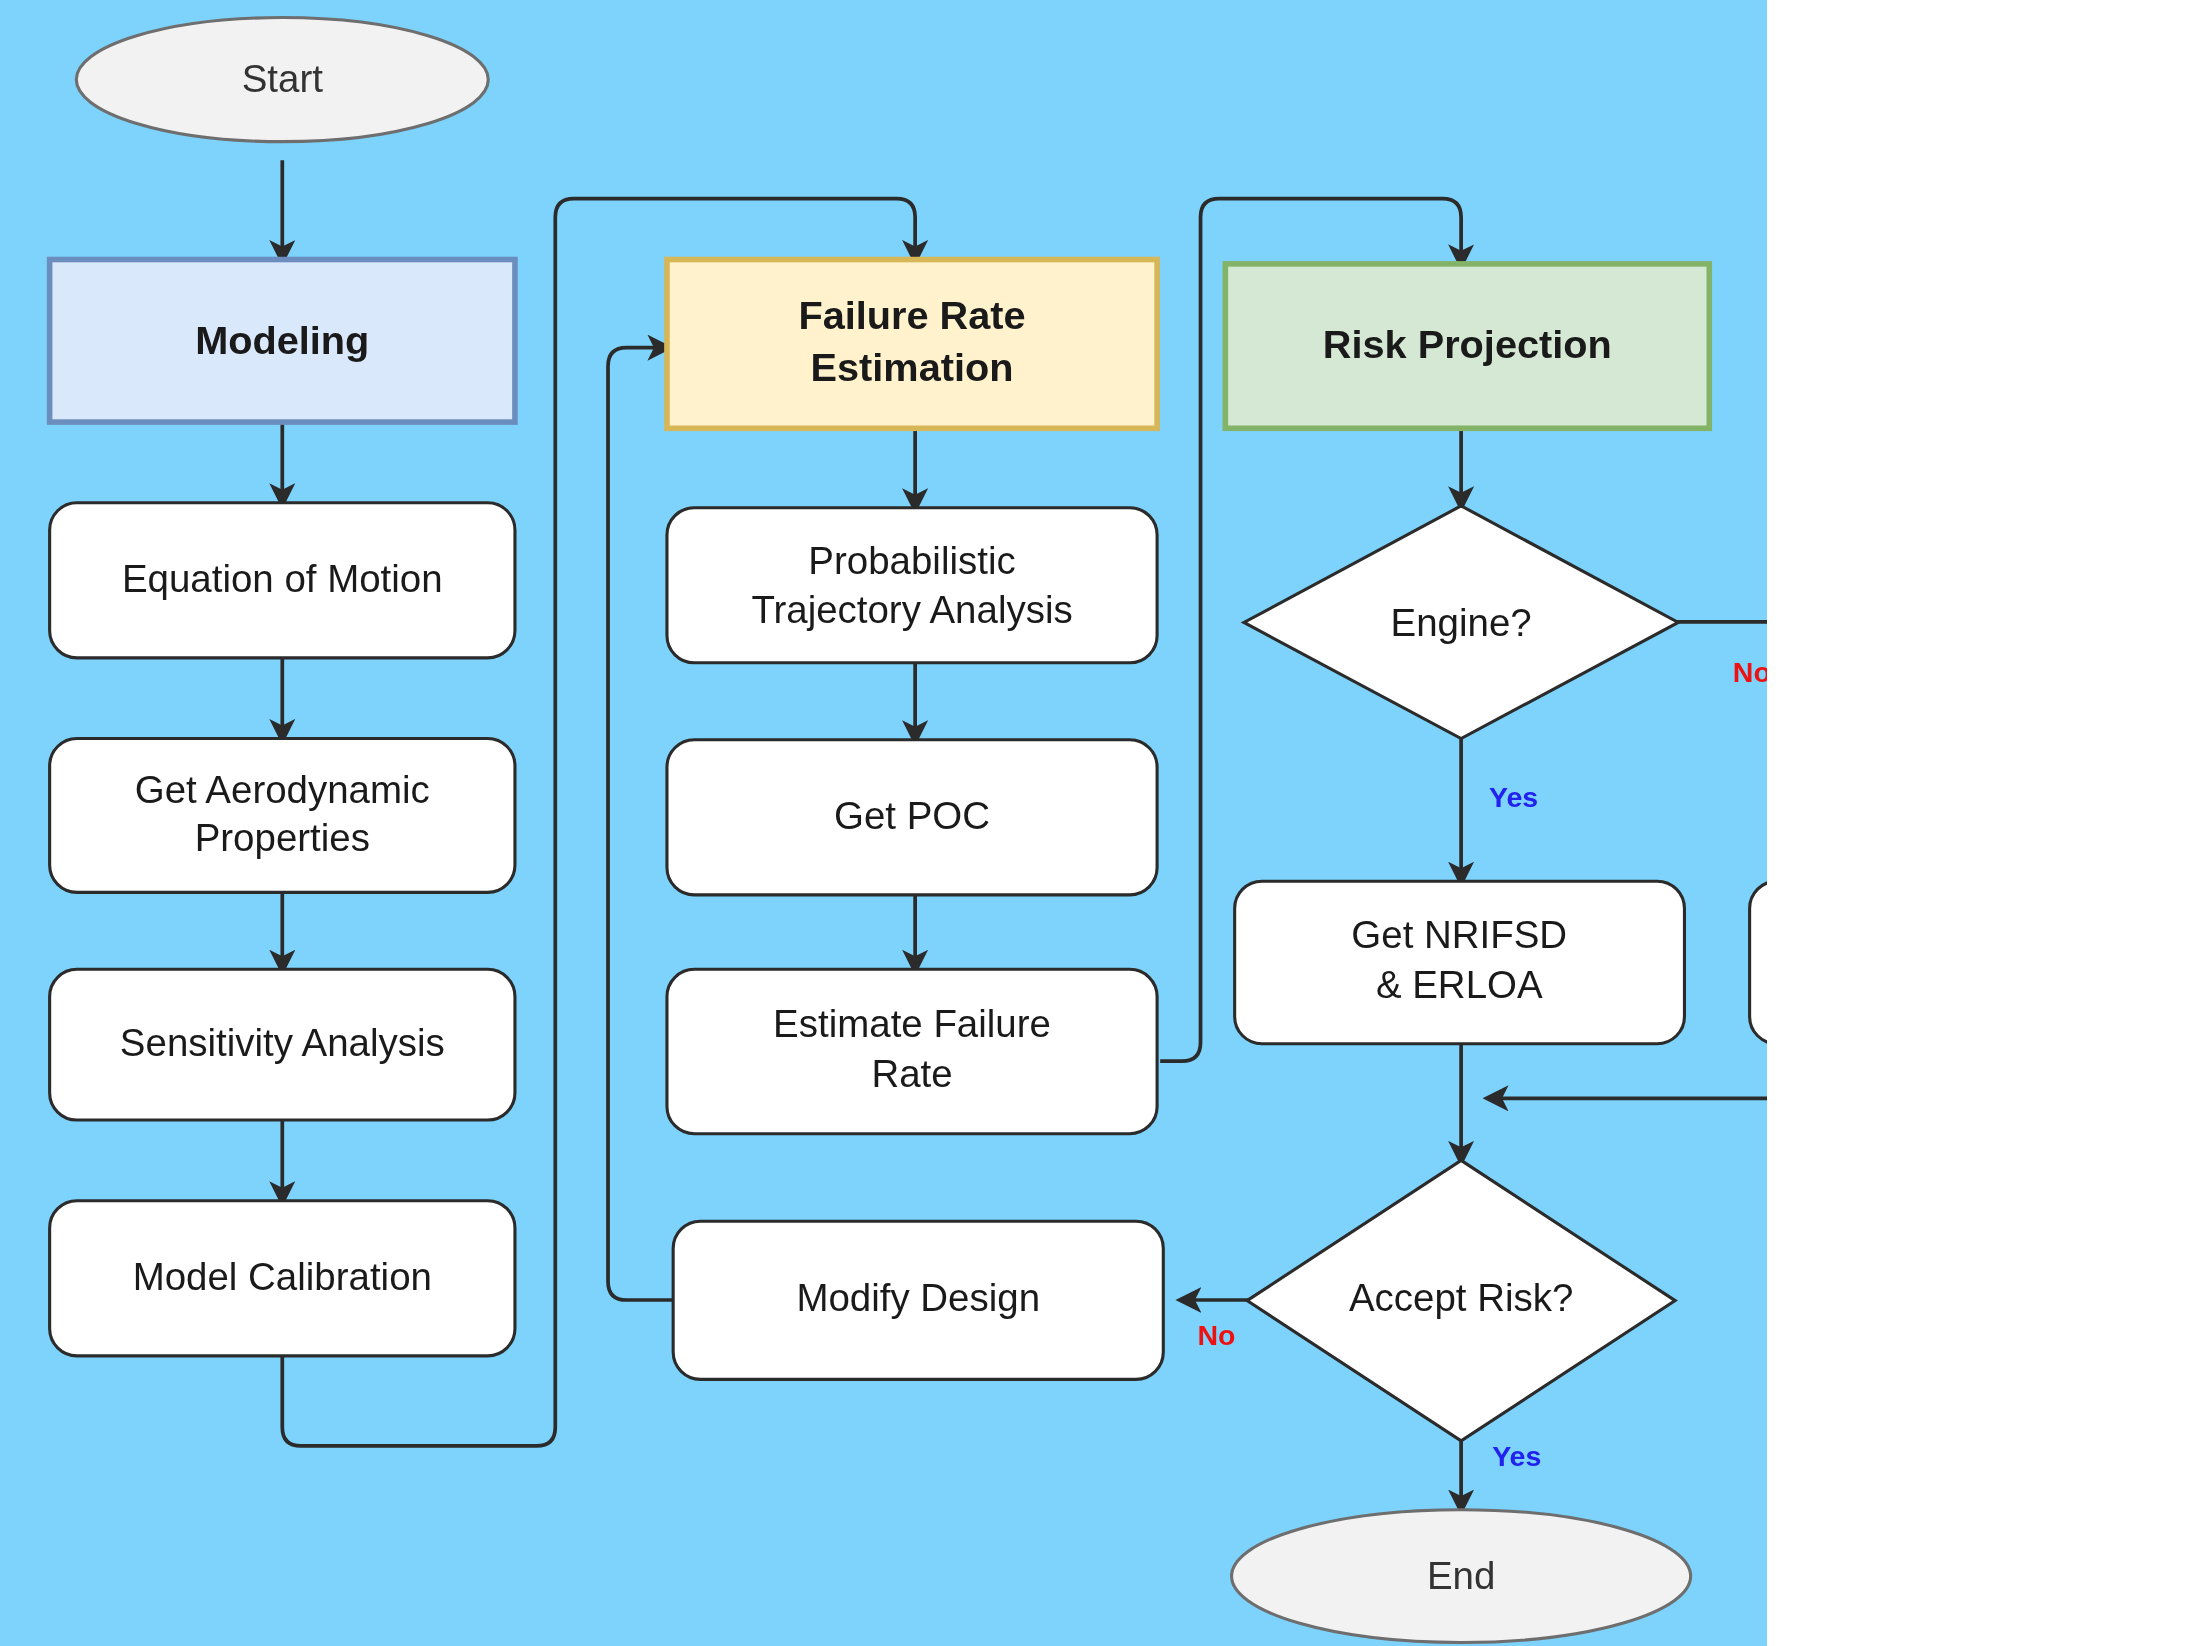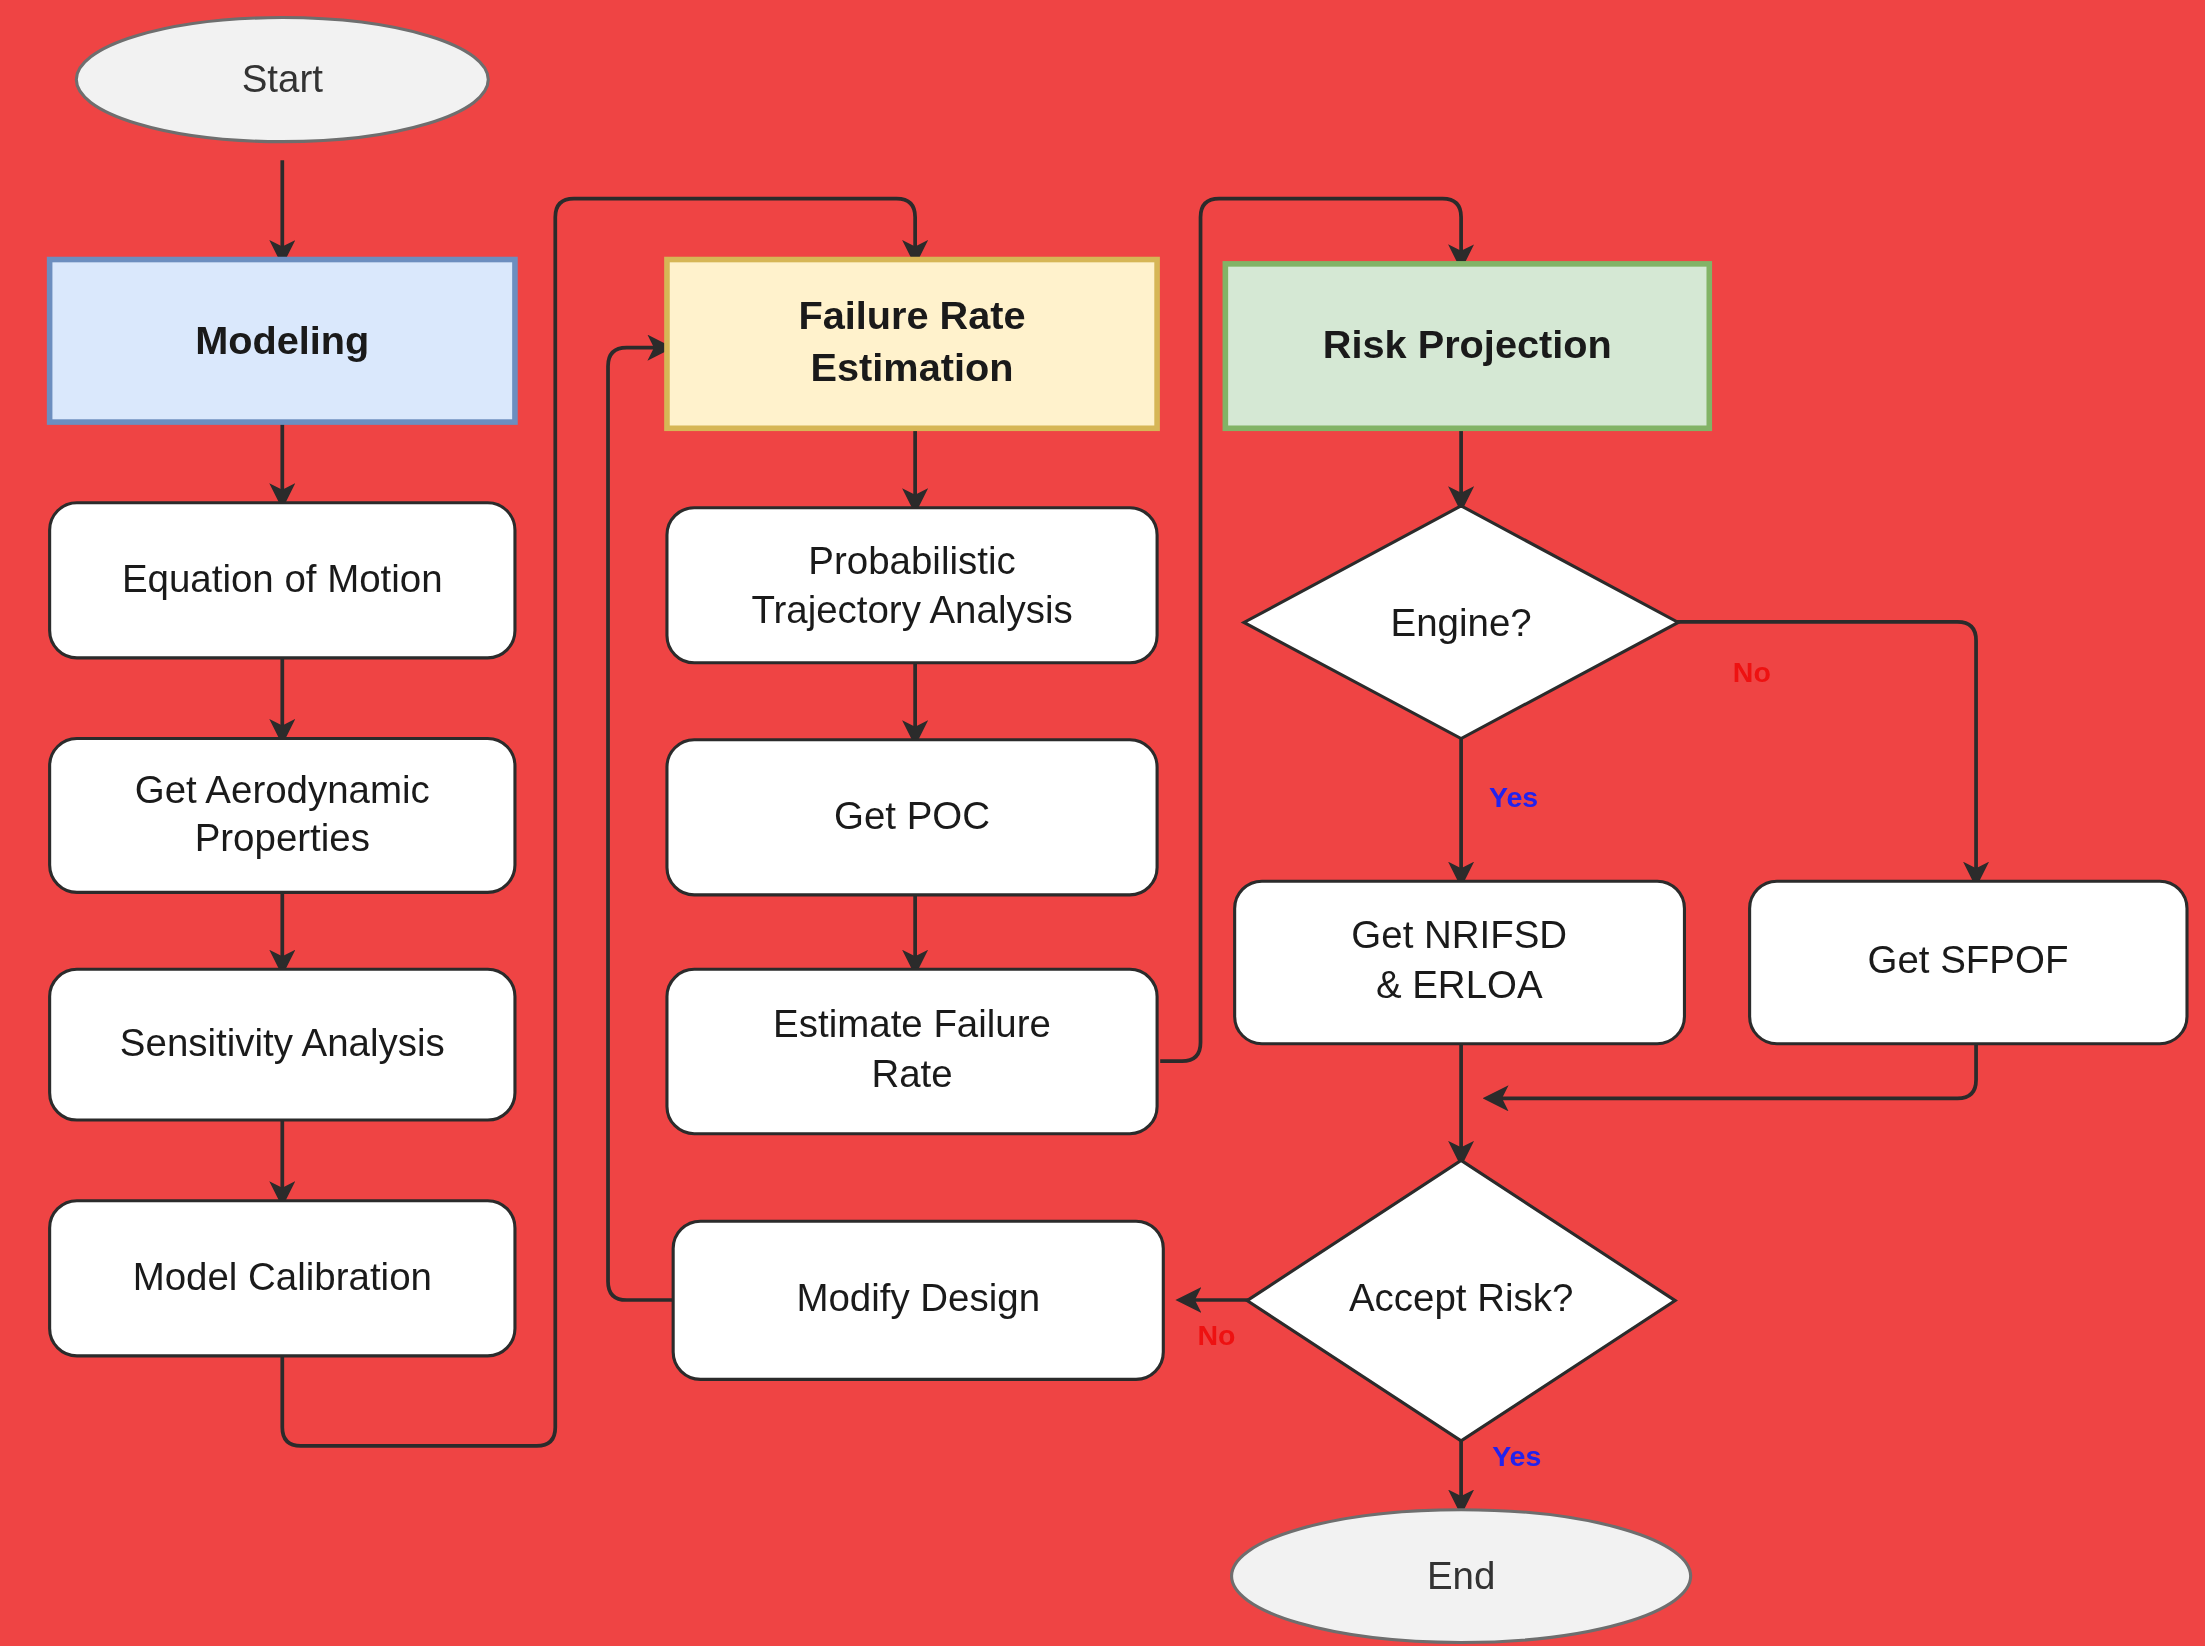--- a/index.html
+++ b/index.html
@@ -2,23 +2,23 @@
 <html style="font-size:10px"><head>
 <meta charset="utf-8">
 <style>
   html, body {
     margin: 0;
     padding: 0;
     background: #ffffff;
   }
   #canvas-wrap {
     position: relative;
-    width: 2205px;
+    width: 1767px;
     height: 1647px;
-    background: #ef4444;
+    background: #7dd3fc;
     overflow: hidden;
   }
   svg#flow {
     display: block;
     width: 2205px;
     height: 1647px;
     font-family: "Liberation Sans", sans-serif;
   }
   .node-shape {
     stroke: #2b2b2b;

